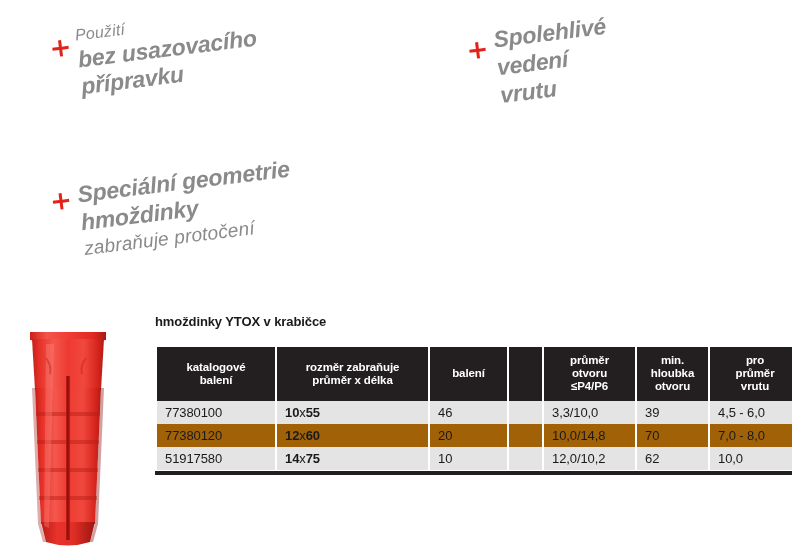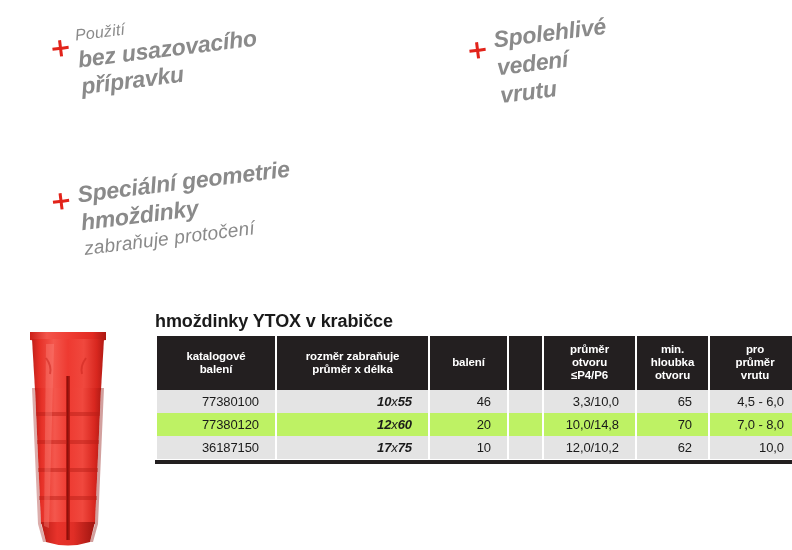--- a/index.html
+++ b/index.html
@@ -84,25 +84,25 @@
   #product-image svg { display: block; }
 
   
   #table-block {
     position: absolute;
     left: 155px;
     top: 312px;
     width: 637px;
   }
   #table-caption {
-    font-size: 18px;
+    font-size: 13px;
     font-weight: bold;
     color: #1a1a1a;
     letter-spacing: -0.1px;
-    margin-bottom: 5px;
+    margin-bottom: 16px;
     height: 19px;
     line-height: 19px;
   }
   table.spec {
     border-collapse: separate;
     border-spacing: 2px 0;
     width: 637px;
     table-layout: fixed;
   }
   table.spec thead th {
@@ -113,29 +113,29 @@
     line-height: 13px;
     text-align: center;
     padding: 7px 2px 8px 2px;
     height: 36px;
     vertical-align: middle;
     letter-spacing: -0.1px;
   }
   table.spec tbody td {
     font-size: 13px;
     color: #1a1a1a;
-    text-align: right;
-    padding: 3px 16px;
+    text-align: left;
+    padding: 3px 8px;
     height: 17px;
     line-height: 17px;
     letter-spacing: -0.1px;
   }
   table.spec tbody tr.shade td { background: #e4e4e4; }
-  table.spec tbody tr.plain td { background: #bef264; }
-  td.size-cell { font-weight: bold; font-size: 13.5px; font-style: italic; }
+  table.spec tbody tr.plain td { background: #a16207; }
+  td.size-cell { font-weight: bold; font-size: 13.5px; }
   td.size-cell .x { font-weight: normal; }
   #table-bottom-rule {
     height: 4px;
     background: #231f20;
     width: 637px;
     margin-top: 1px;
   }
 
   
   col.c-cat   { width: 118px; }
@@ -286,35 +286,35 @@
         </th>
       </tr>
     </thead>
     <tbody>
       <tr class="shade">
         <td>77380100</td>
         <td class="size-cell"><span>10</span><span class="x">x</span><span>55</span></td>
         <td>46</td>
         <td></td>
         <td>3,3/10,0</td>
-        <td>65</td>
+        <td>39</td>
         <td>4,5 - 6,0</td>
       </tr>
       <tr class="plain">
         <td>77380120</td>
         <td class="size-cell"><span>12</span><span class="x">x</span><span>60</span></td>
         <td>20</td>
         <td></td>
         <td>10,0/14,8</td>
         <td>70</td>
         <td>7,0 - 8,0</td>
       </tr>
       <tr class="shade">
-        <td>36187150</td>
-        <td class="size-cell"><span>17</span><span class="x">x</span><span>75</span></td>
+        <td>51917580</td>
+        <td class="size-cell"><span>14</span><span class="x">x</span><span>75</span></td>
         <td>10</td>
         <td></td>
         <td>12,0/10,2</td>
         <td>62</td>
         <td>10,0</td>
       </tr>
     </tbody>
   </table>
   <div id="table-bottom-rule"></div>
 </div>

